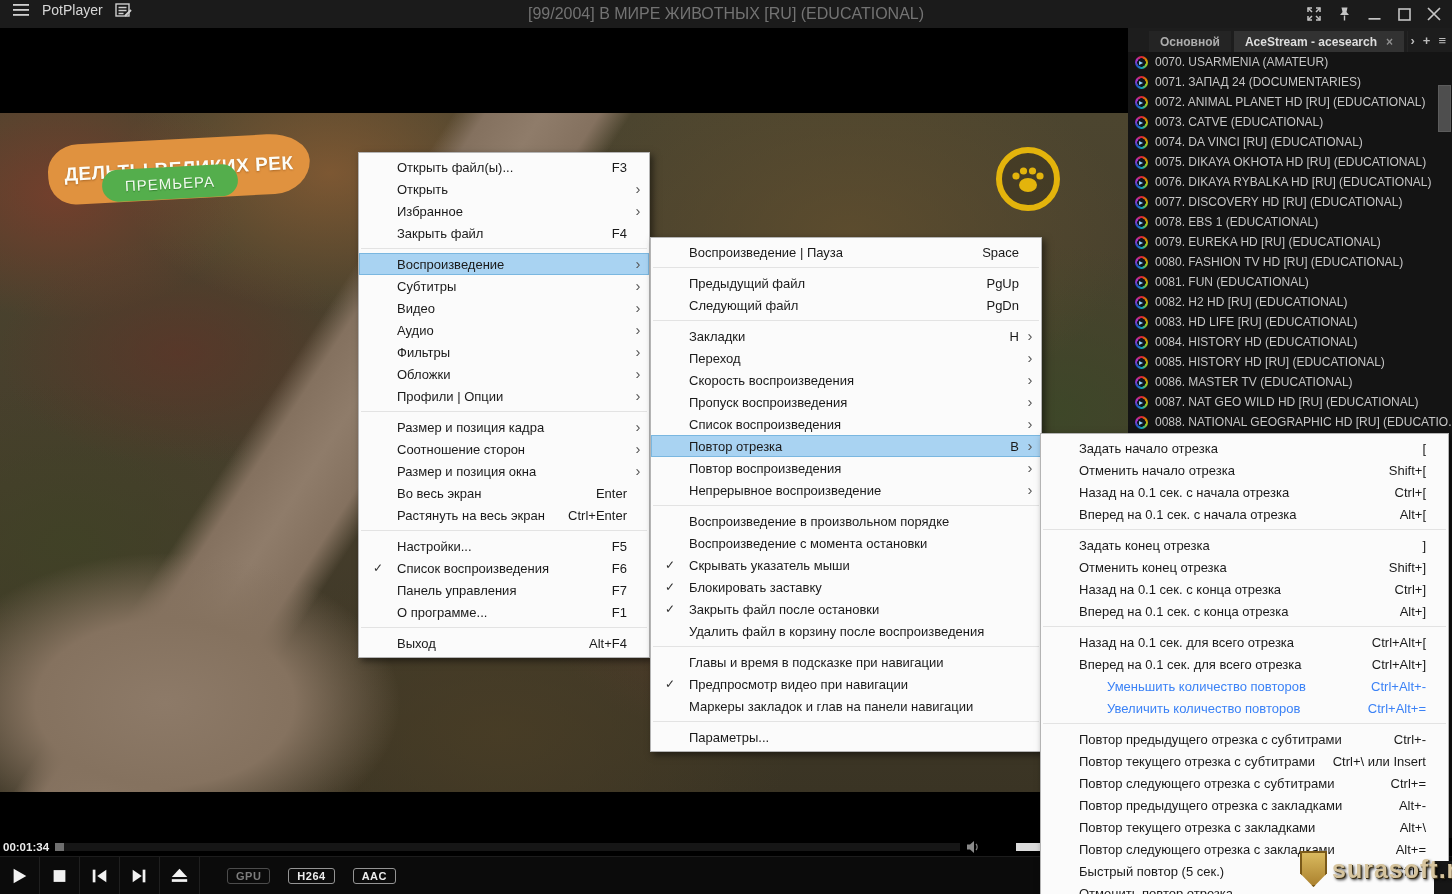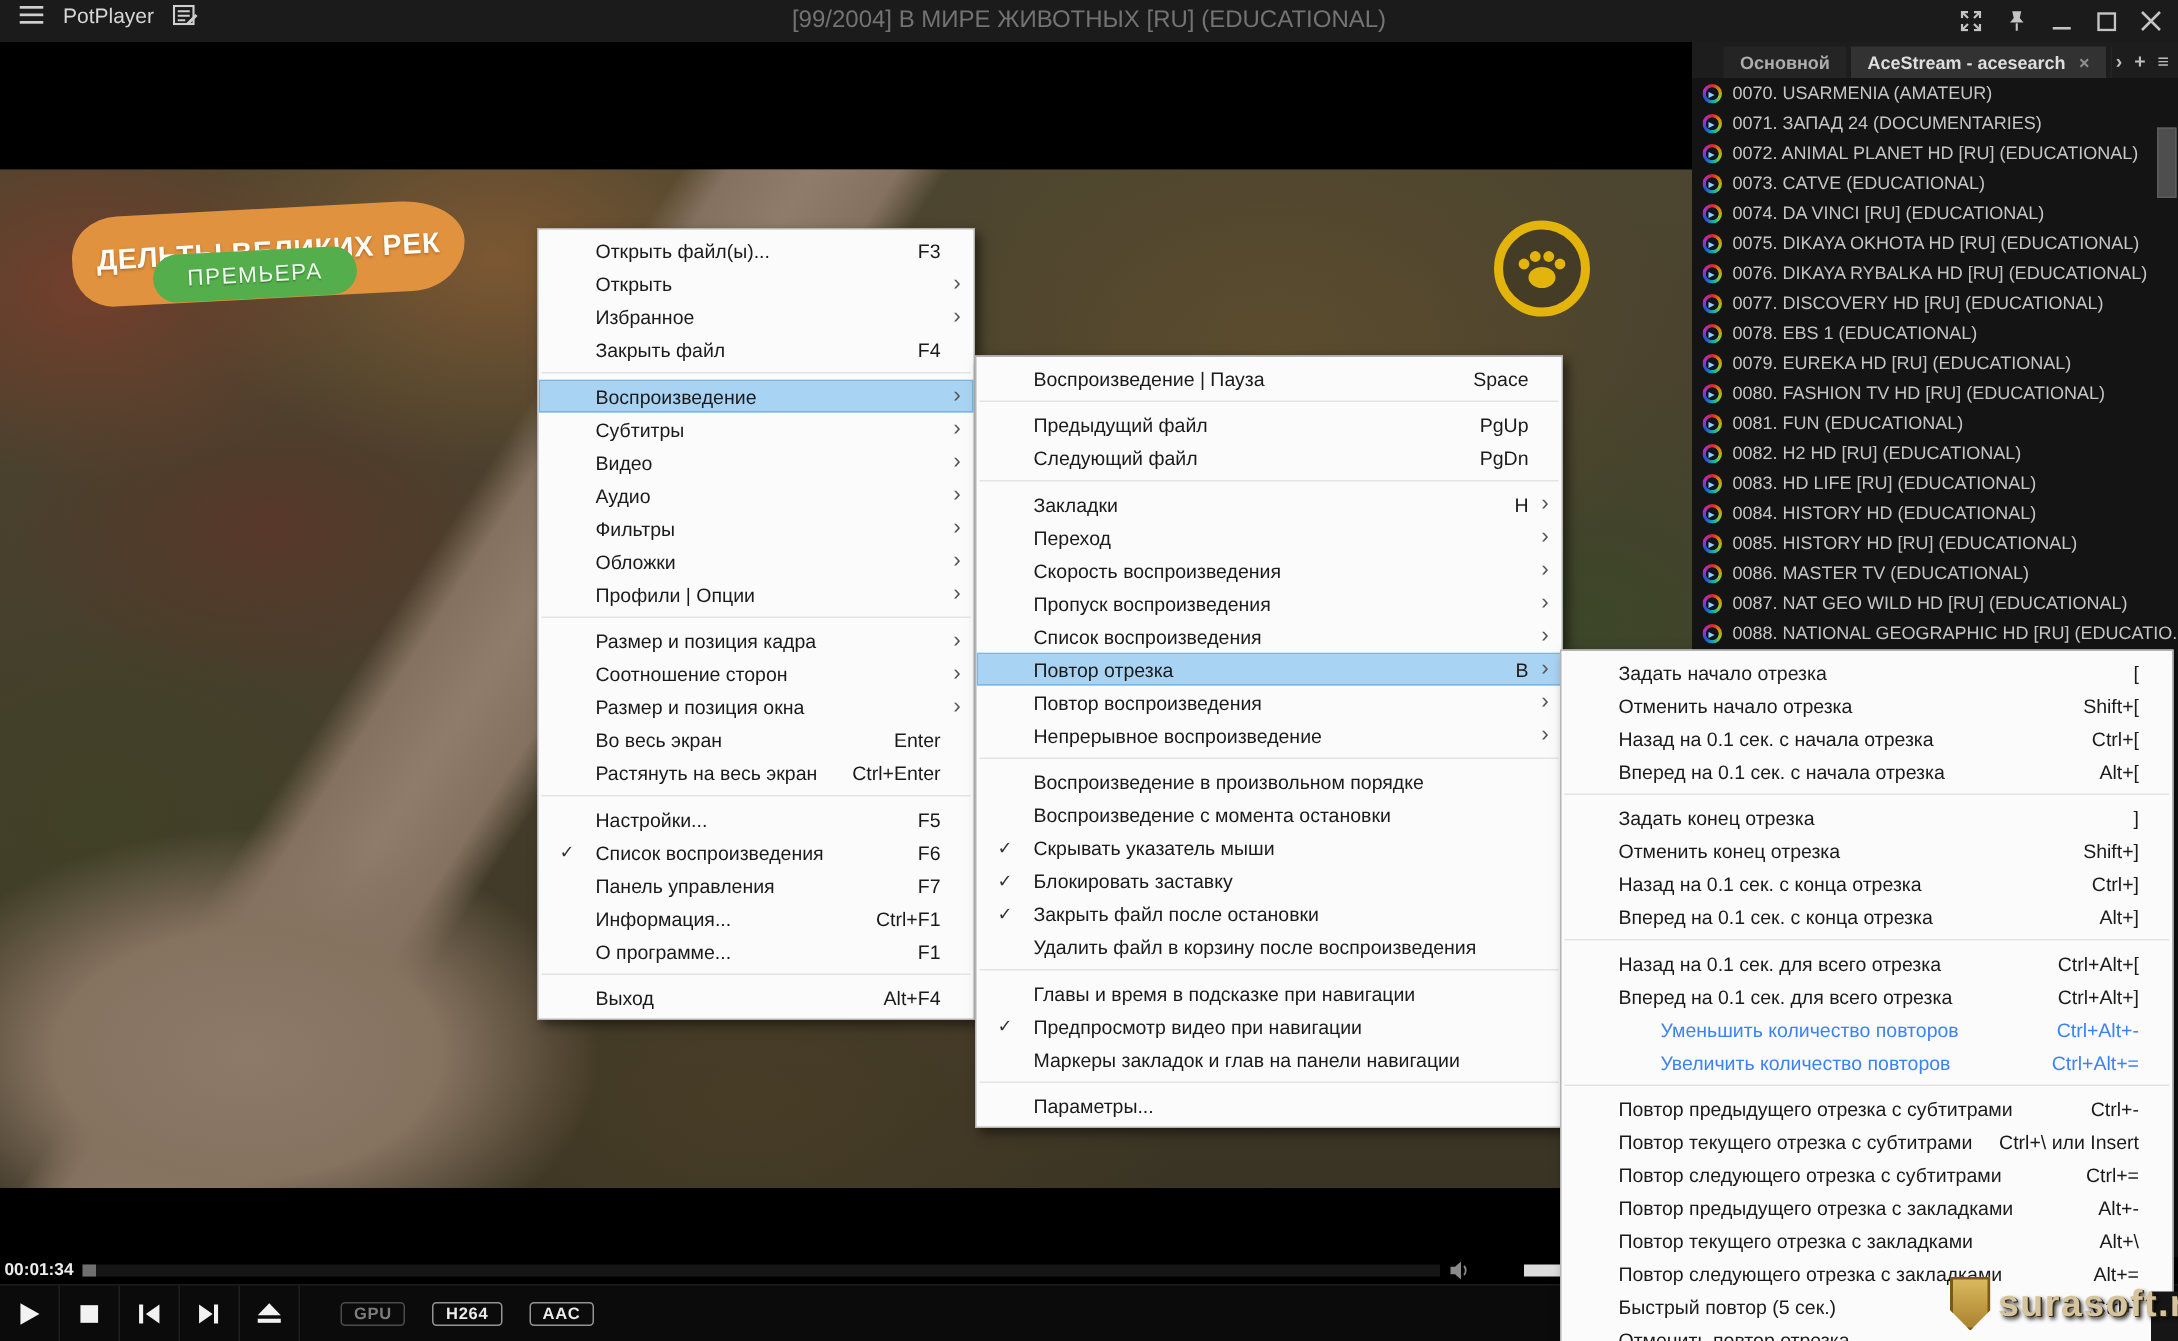--- a/index.html
+++ b/index.html
@@ -424,26 +424,20 @@
       <div class="mi">
         <span class="chk">✓</span>
         <span class="lbl">Список воспроизведения</span>
         <span class="sc">F6</span>
         <span class="arr"></span>
       </div>
       <div class="mi">
         <span class="chk"></span>
         <span class="lbl">Панель управления</span>
         <span class="sc">F7</span>
-        <span class="arr"></span>
-      </div>
-      <div class="mi">
-        <span class="chk"></span>
-        <span class="lbl">Информация...</span>
-        <span class="sc">Ctrl+F1</span>
         <span class="arr"></span>
       </div>
       <div class="mi">
         <span class="chk"></span>
         <span class="lbl">О программе...</span>
         <span class="sc">F1</span>
         <span class="arr"></span>
       </div>
       <div class="sep"></div>
       <div class="mi">

